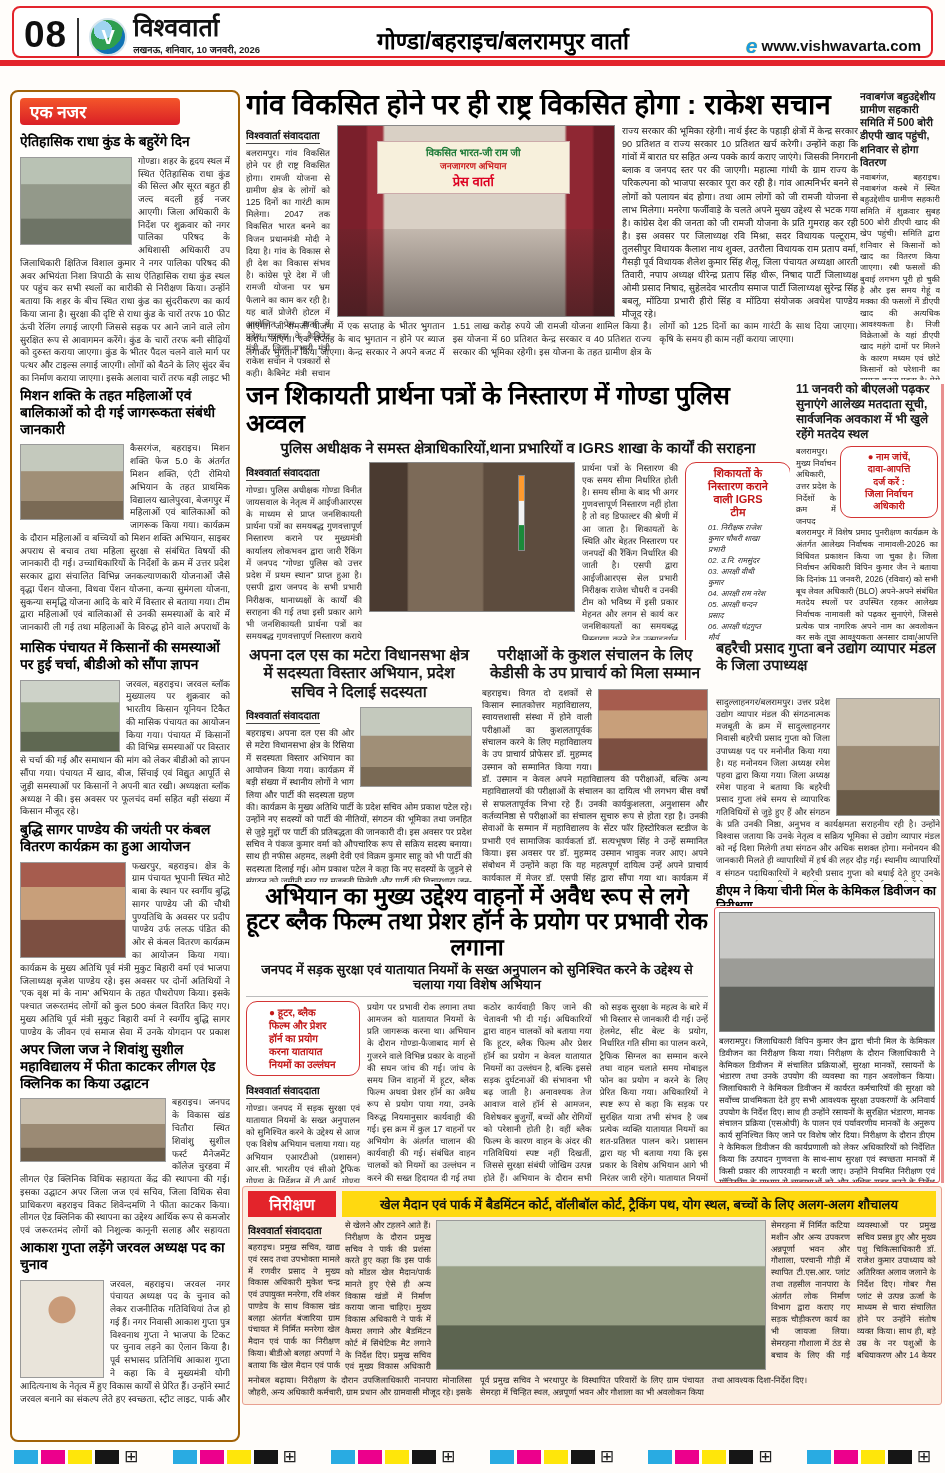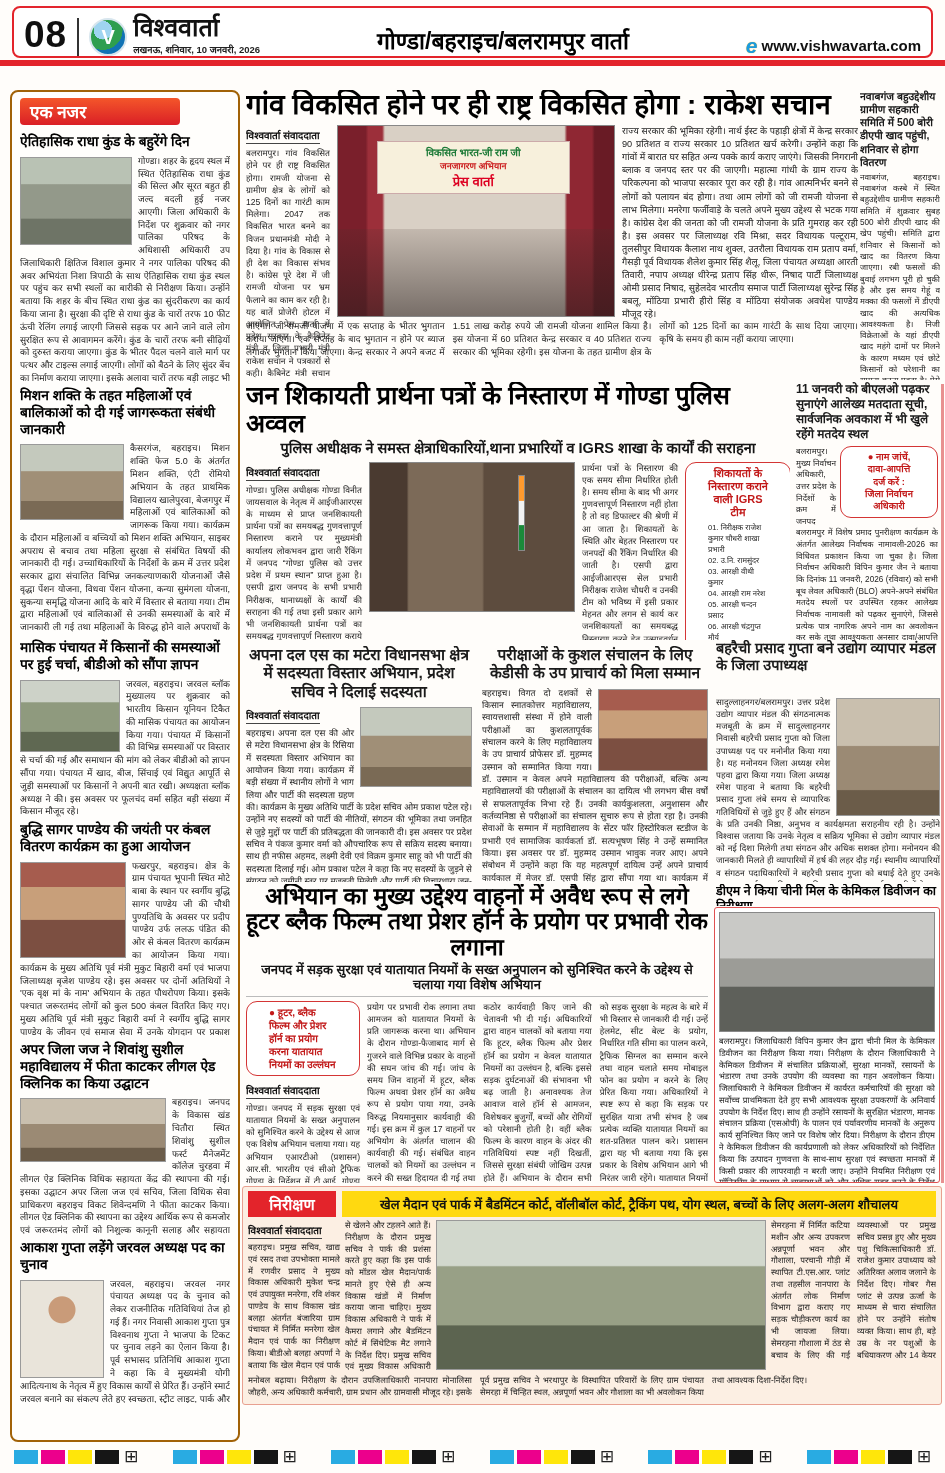--- a/index.html
+++ b/index.html
@@ -75,21 +75,21 @@
   .lead .h-xl { margin-bottom:5px; }
   .coop { left:860px; top:90px; width:80px; height:290px; overflow:hidden; }
   .coop h3 { font-size:10.5px; font-weight:bold; line-height:1.25; margin-bottom:3px; }
   .coop .body { font-size:8.2px; line-height:1.38; }
 
   
   .police { left:246px; top:382px; width:544px; height:258px; overflow:hidden; }
   .igrs { width:106px; flex:0 0 auto; }
   .igrs-title { font-size:11px; line-height:1.2; text-align:center; margin-bottom:3px; }
   .igrs ol { list-style:none; }
-  .igrs li { font-size:7.6px; line-height:1.45; color:#222; font-weight:normal; }
+  .igrs li { font-size:7.6px; line-height:1.45; color:#222; font-weight:normal;font-style:italic; }
 
   .blo { left:796px; top:382px; width:142px; height:258px; overflow:hidden; }
   .blo h3 { font-size:12px; font-weight:bold; line-height:1.25; margin-bottom:4px; }
   .blo .redbox { float:right; width:98px; font-size:9.5px; line-height:1.3; text-align:center; margin:0 0 3px 4px; }
   .blo .body { font-size:8.2px; }
 
   
   .apnadal { left:246px; top:646px; width:226px; height:236px; overflow:hidden; }
   .kdc     { left:482px; top:646px; width:226px; height:236px; overflow:hidden; }
   .gupta   { left:716px; top:640px; width:224px; height:242px; overflow:hidden; }

